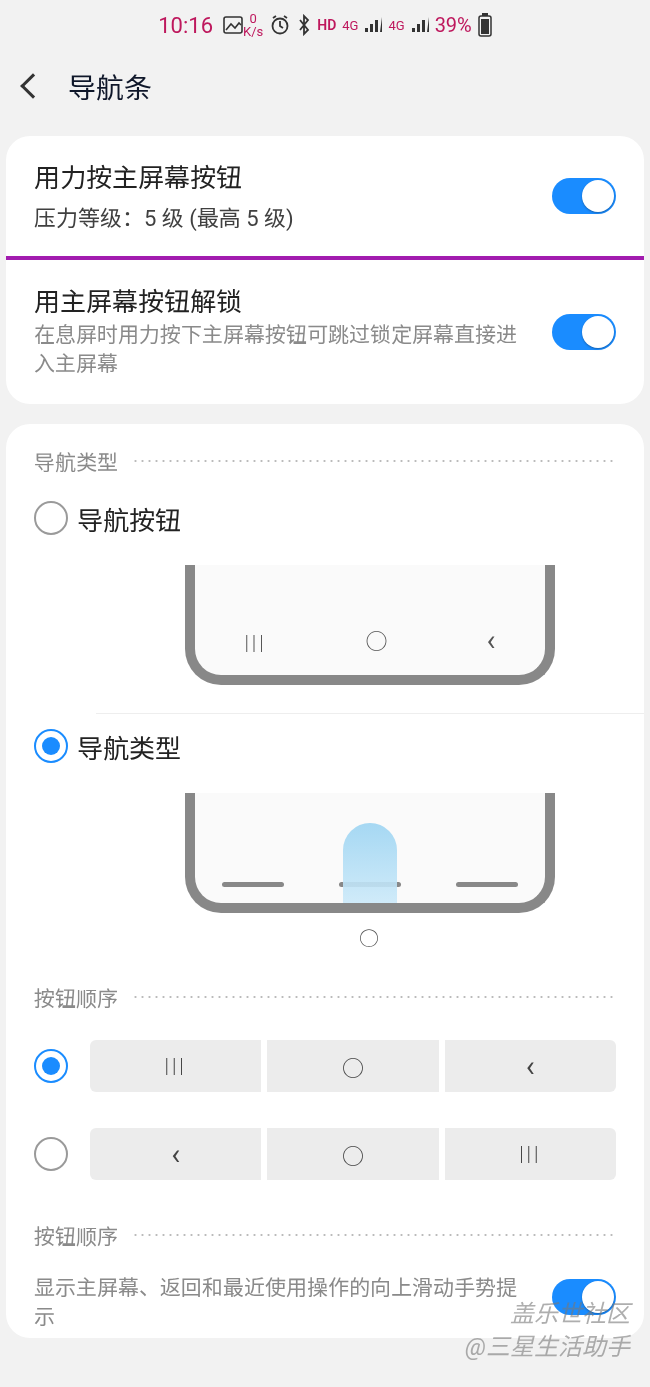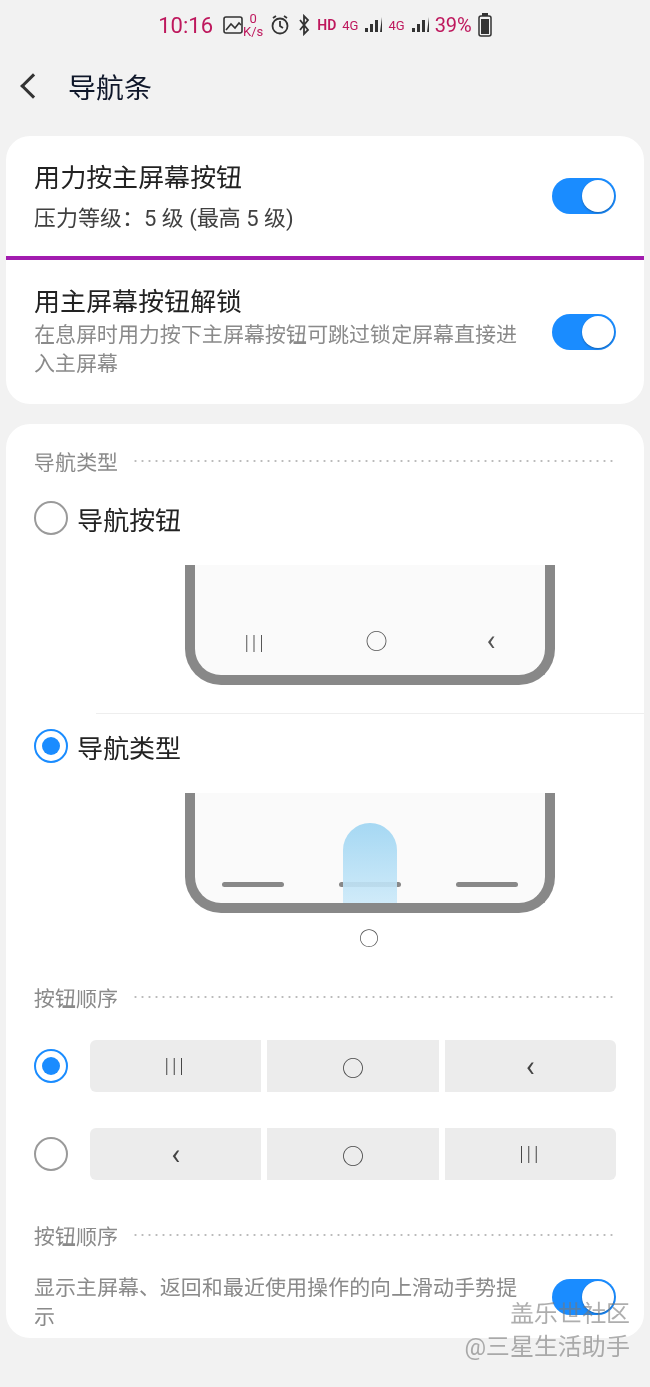--- a/index.html
+++ b/index.html
@@ -46,21 +46,21 @@
   .frame-gesture { border-left:10px solid #888; border-right:10px solid #888; border-bottom:10px solid #888; border-radius:0 0 36px 36px; height:120px; background:#fafafa; position:relative; display:flex; align-items:flex-end; justify-content:space-around; padding-bottom:16px;}
   .gesture-bar { width:62px; height:5px; background:#888; border-radius:3px;}
   .finger { position:absolute; left:50%; transform:translateX(-50%); bottom:0; width:54px; height:80px; background:linear-gradient(#9cd4f2,#cbe9f9); border-radius:30px 30px 0 0; opacity:.9;}
   .below-circle { text-align:center; font-size:20px; color:#555; margin-top:10px; letter-spacing:2px;}
   
   .order-row { display:flex; align-items:center; padding:18px 28px; gap:22px;}
   .order-segment { flex:1; display:flex; gap:6px;}
   .seg { flex:1; background:#ececec; height:52px; display:flex; align-items:center; justify-content:center; color:#444; font-size:20px;}
   .seg:first-child{border-radius:6px 0 0 6px;} .seg:last-child{border-radius:0 6px 6px 0;}
   
-  .watermark { position:absolute; right:20px; bottom:22px; text-align:right; color:rgba(120,120,120,.6); font-size:24px; line-height:1.4; pointer-events:none;}
+  .watermark { position:absolute; right:20px; bottom:22px; text-align:right; color:rgba(120,120,120,.6); font-size:24px; line-height:1.4; pointer-events:none;font-style:italic;}
   
   .back-chevron { width:18px; height:18px; border-left:3px solid #333; border-bottom:3px solid #333; transform:rotate(45deg);}
   
   .icon-recent::before{content:"|||"; letter-spacing:3px; font-weight:300;}
   .icon-home::before{content:"○"; font-size:22px;}
   .icon-back::before{content:"‹"; font-size:30px; line-height:1;}
 </style>
 </head>
 <body>
 

